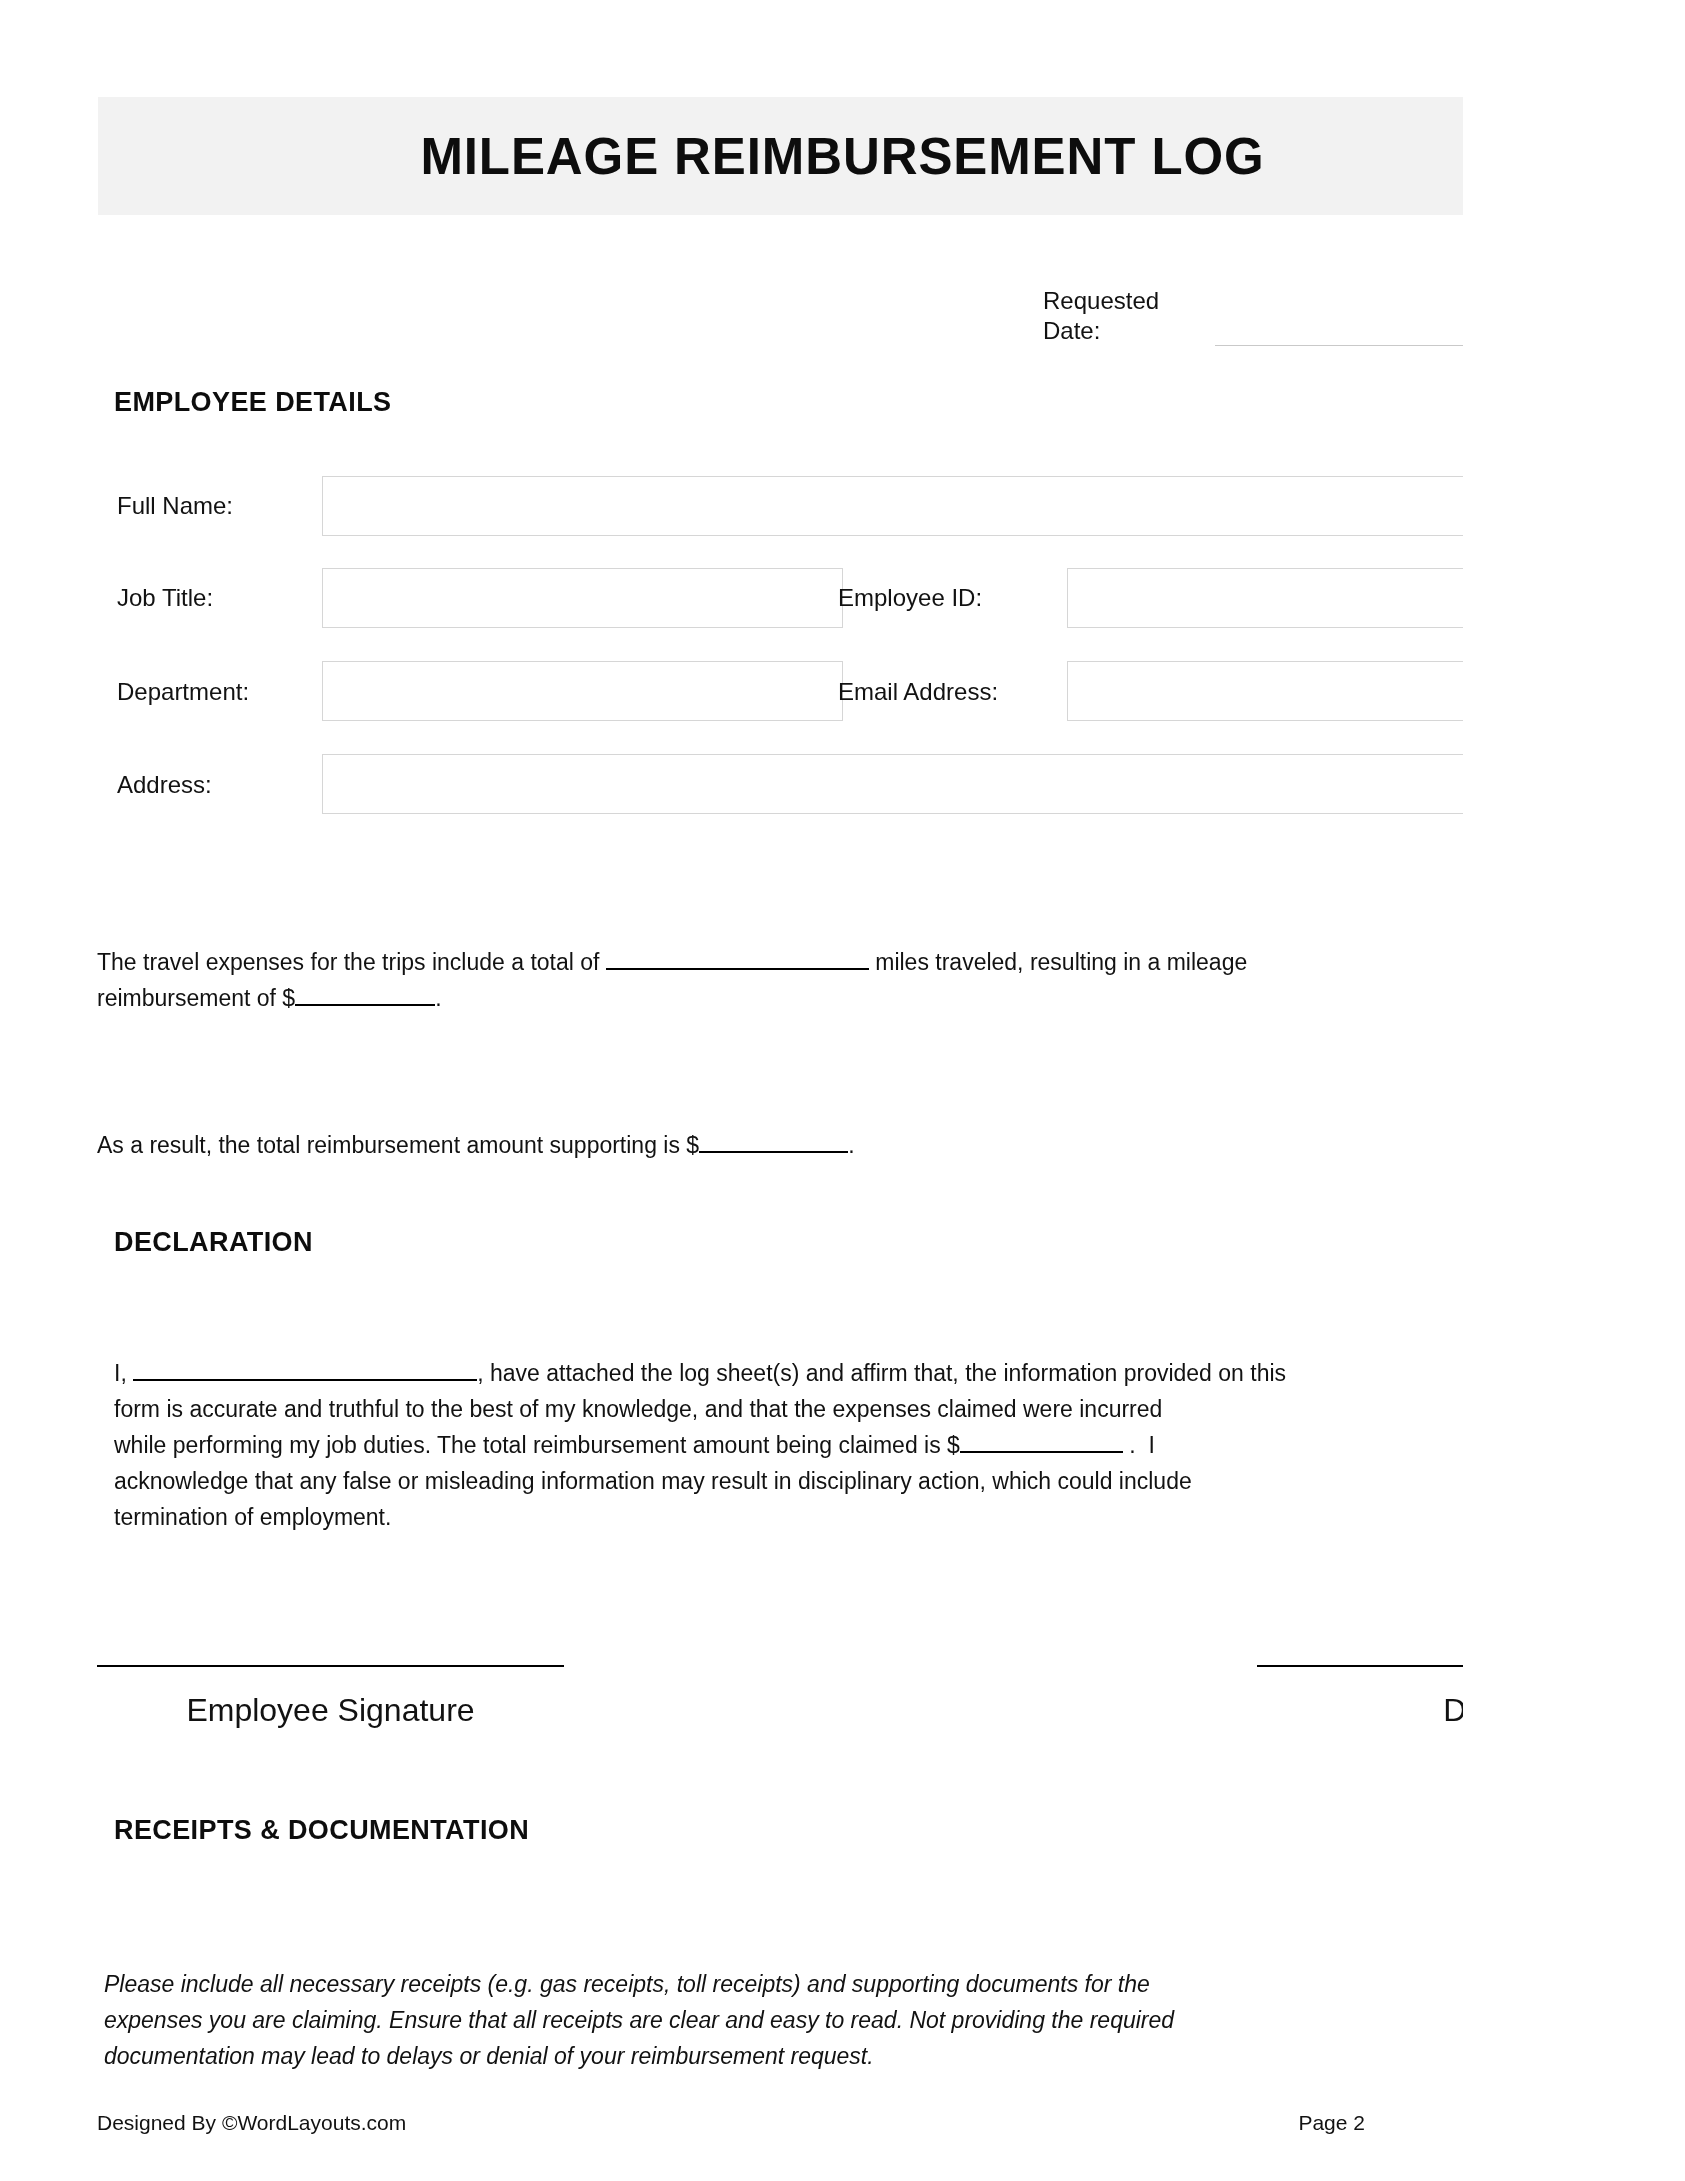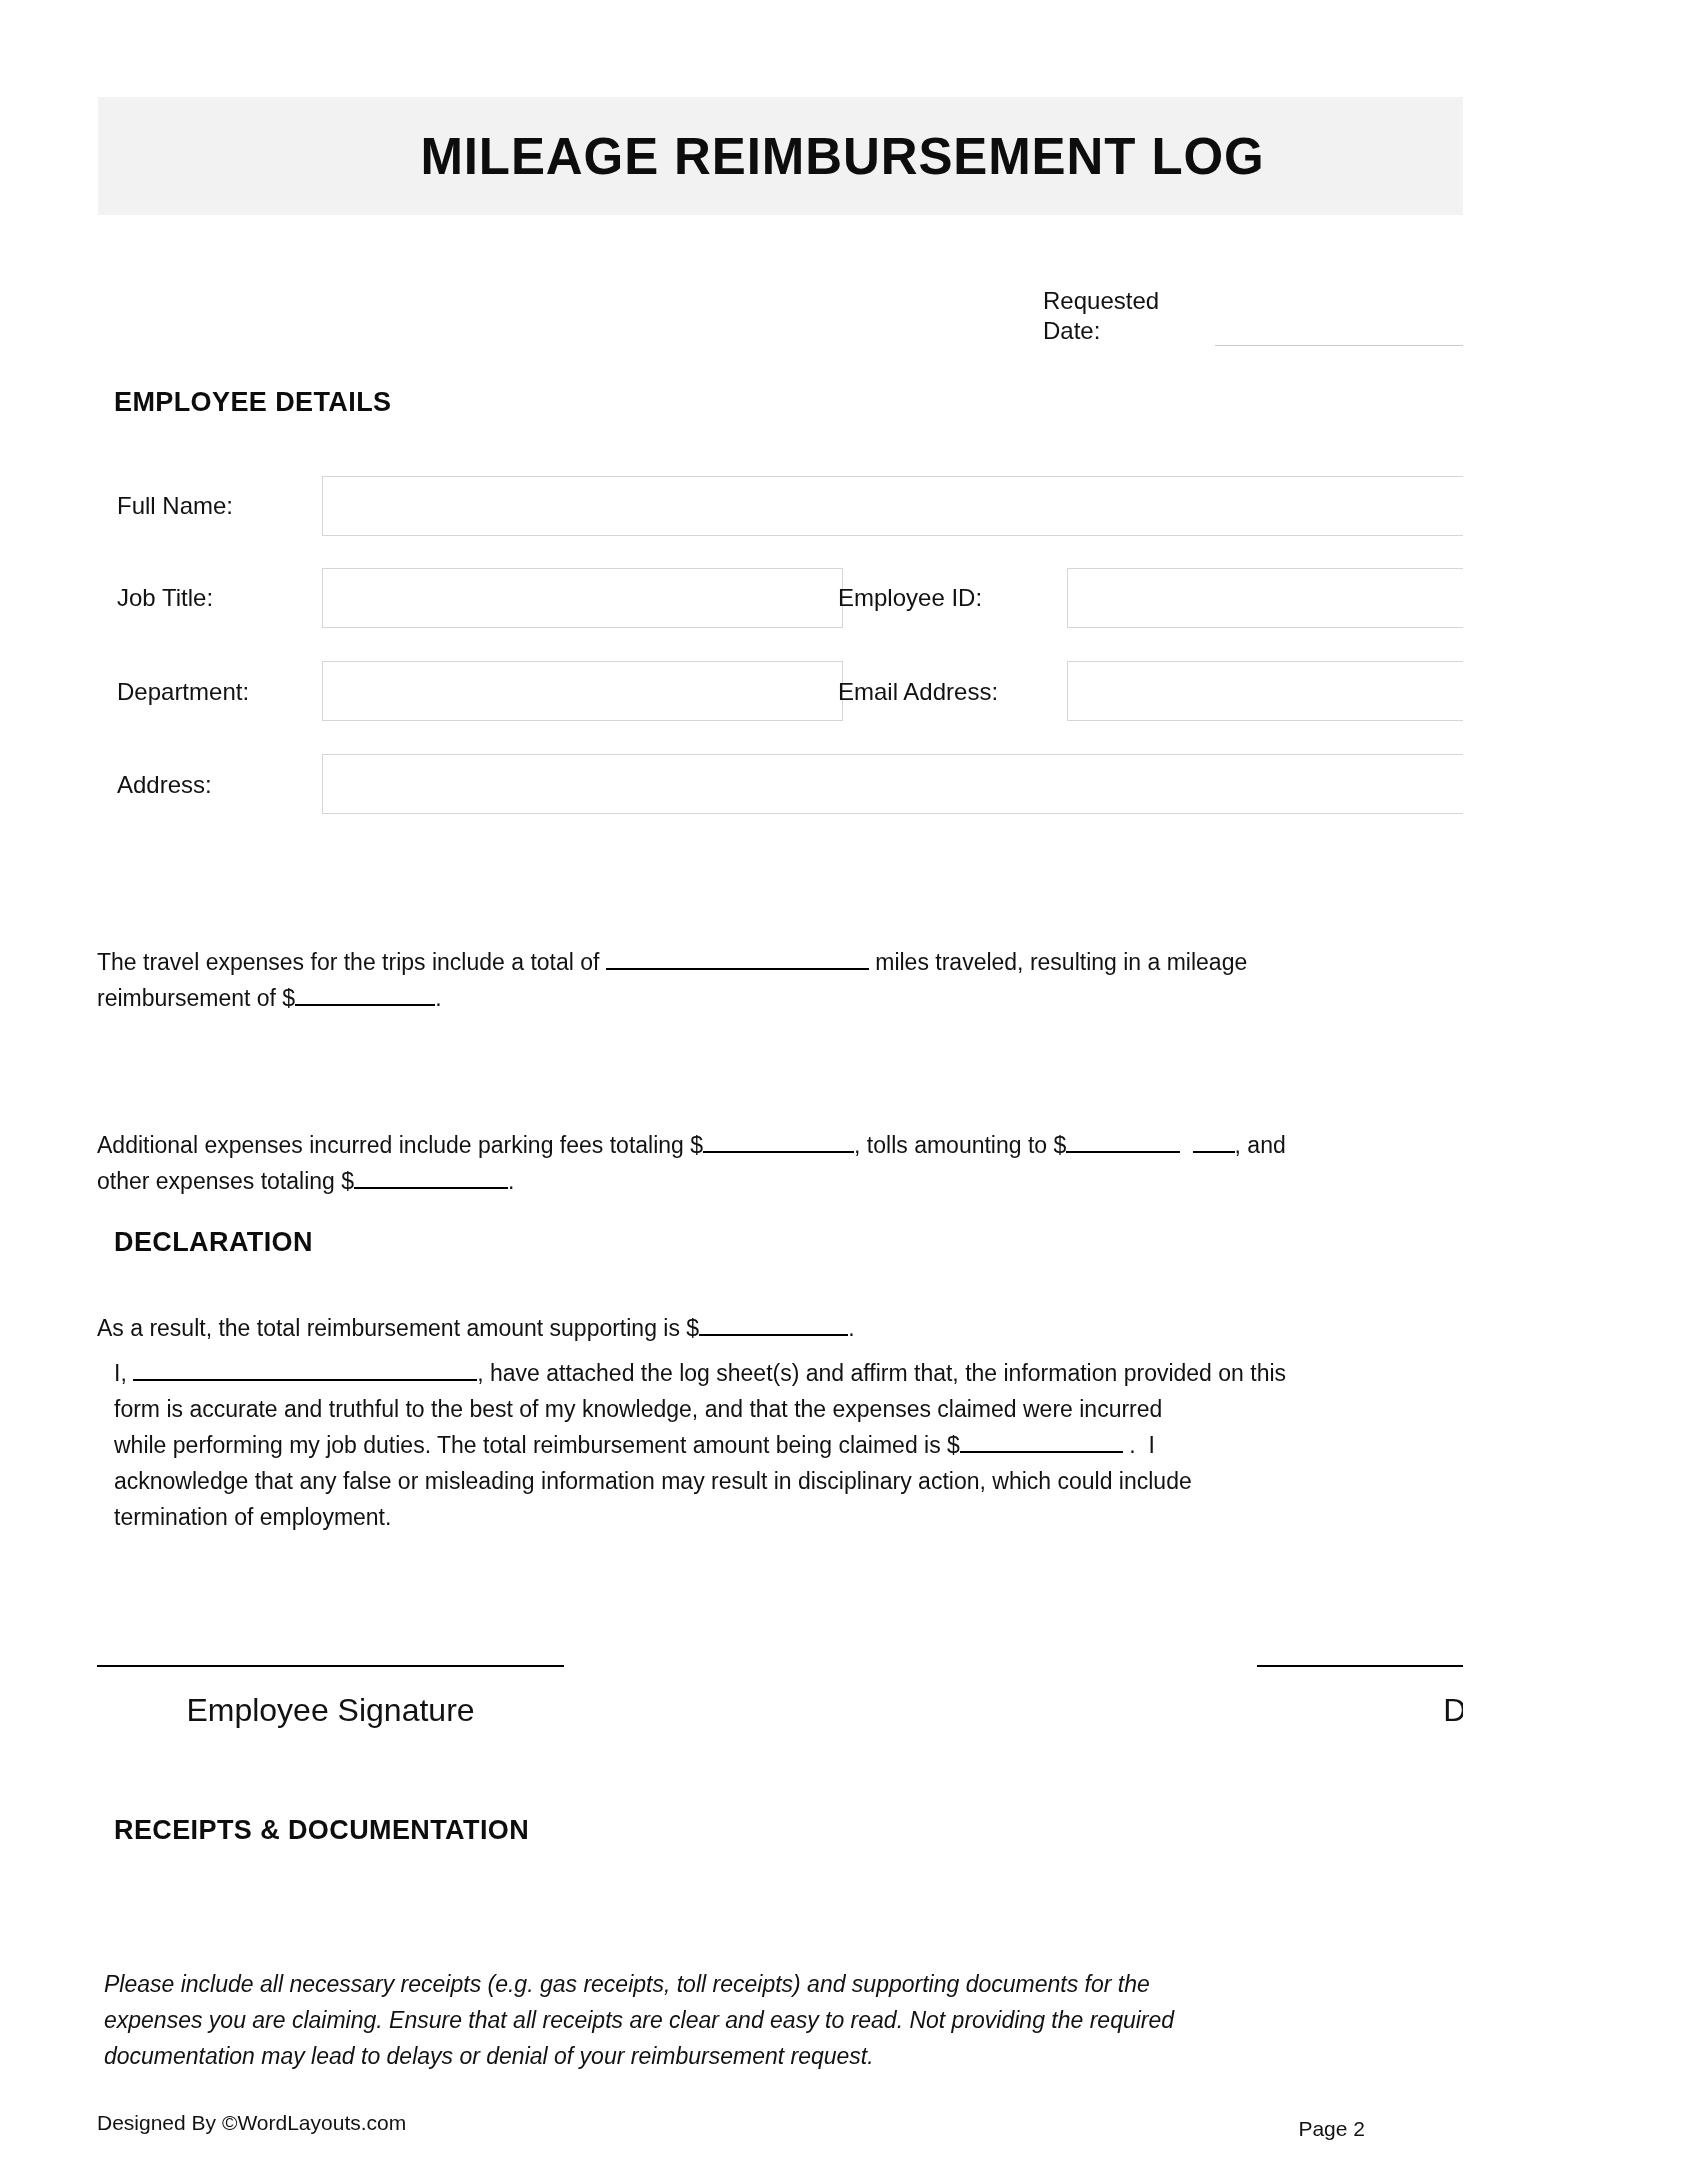--- a/index.html
+++ b/index.html
@@ -96,21 +96,21 @@
     border-top: 2.6px solid #000000;
   }
   .sig-label {
     position: absolute;
     font-size: 32px;
     text-align: center;
   }
 
   
   .footer-left  { position: absolute; left: 97px; top: 2111px; font-size: 21px; }
-  .footer-right { position: absolute; right: 98px; top: 2111px; font-size: 21px; text-align: right; margin-top: 6px; }
+  .footer-right { position: absolute; right: 98px; top: 2111px; font-size: 21px; text-align: right; }
 </style>
 </head>
 <body>
 
 <div class="page">
 
   <div class="title-band">
     <h1>MILEAGE REIMBURSEMENT LOG</h1>
   </div>
 
@@ -133,22 +133,20 @@
   <div class="input-box" style="left:322px; top:661px; width:521px; height:60px;"></div>
   <div class="field-label right-align" style="left:838px; top:679px; width:209px;">Email Address:</div>
   <div class="input-box" style="left:1067px; top:661px; width:521px; height:60px;"></div>
 
   <div class="field-label" style="left:117px; top:772px;">Address:</div>
   <div class="input-box" style="left:322px; top:754px; width:1265px; height:60px;"></div>
 
   <div class="para-block" style="left:97px; top:872px; width:1492px;">
     <p><span>The travel expenses for the trips include a total of </span><span class="blank w-miles"></span><span> miles traveled, resulting in a mileage
 reimbursement of $</span><span class="blank w-amt"></span><span>.</span></p>
-    <p><span>Additional expenses incurred include parking fees totaling $</span><span class="blank w-park"></span><span>, tolls amounting to $</span><span class="blank w-toll1"></span><span class="blank w-toll2"></span><span>, and
-other expenses totaling $</span><span class="blank w-other"></span><span>.</span></p>
     <p><span>As a result, the total reimbursement amount supporting is $</span><span class="blank w-total"></span><span>.</span></p>
   </div>
 
   <div class="section-heading" style="left:114px; top:1227px;">DECLARATION</div>
   <div class="para-block" style="left:114px; top:1283px; width:1475px;">
     <p><span>I, </span><span class="blank w-name"></span><span>, have attached the log sheet(s) and affirm that, the information provided on this
 form is accurate and truthful to the best of my knowledge, and that the expenses claimed were incurred
 while performing my job duties. The total reimbursement amount being claimed is $</span><span class="blank w-claim"></span><span> .  I
 acknowledge that any false or misleading information may result in disciplinary action, which could include
 termination of employment.</span></p>

